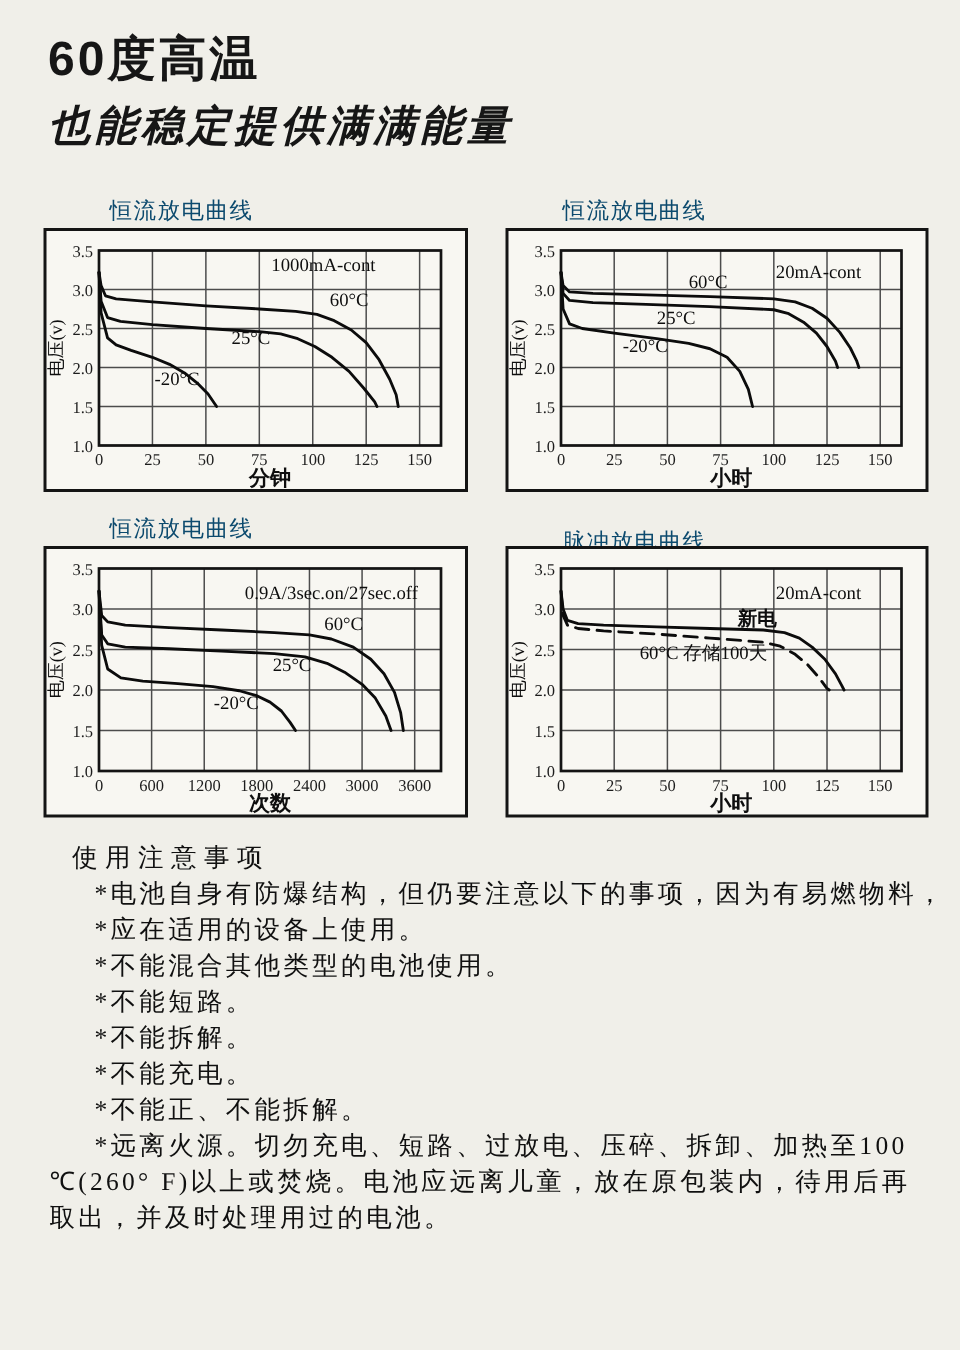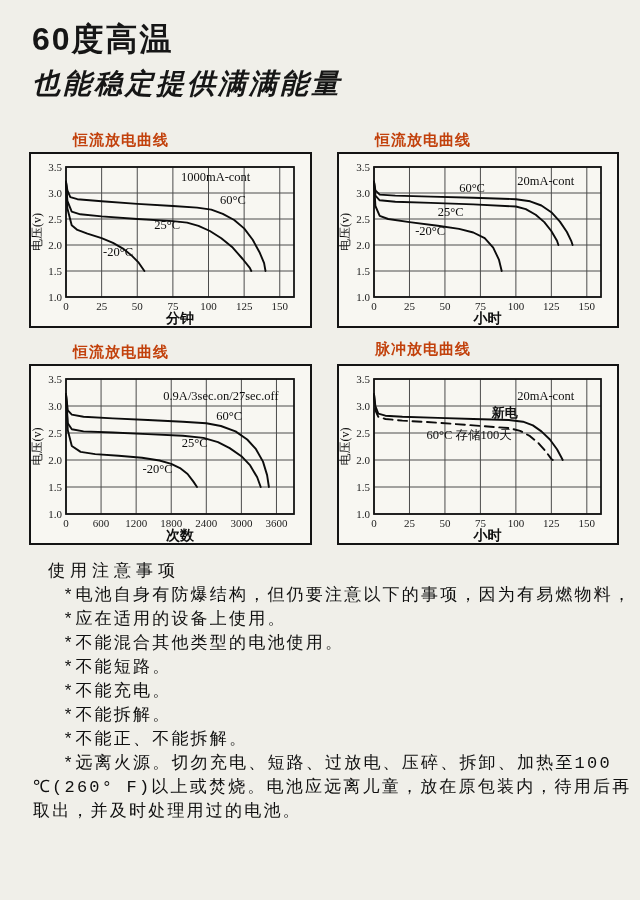--- a/index.html
+++ b/index.html
@@ -9,46 +9,46 @@
   }
   *{box-sizing:content-box;}
   html,body{margin:0;padding:0;}
   body{background:var(--bg);font-family:"Liberation Sans",sans-serif;}
   .page{position:relative;width:640px;height:900px;background:var(--bg);overflow:hidden;}
 
   .header{position:absolute;left:32px;top:20px;color:var(--ink);}
   .header h1{margin:0;font-size:32px;font-weight:bold;letter-spacing:2px;line-height:1.2;}
   .header h2{margin:9px 0 0 0;font-size:28px;font-weight:bold;letter-spacing:3px;line-height:1.2;font-style:italic;}
 
-  .chart-title{position:absolute;font-size:15px;font-weight:bold;letter-spacing:1px;color:#c2410c;}
+  .chart-title{position:absolute;font-size:15px;font-weight:normal;letter-spacing:1px;color:#0c4a6e;}
   #ct0{left:73px;top:131px;}
   #ct1{left:375px;top:131px;}
   #ct2{left:73px;top:343px;}
-  #ct3{left:375px;top:340px;}
+  #ct3{left:375px;top:352px;}
 
   .chart-box{position:absolute;background:var(--card);border:2px solid #141414;}
   #box0{left:29px;top:152px;width:279px;height:172px;}
   #box1{left:337px;top:152px;width:278px;height:172px;}
   #box2{left:29px;top:364px;width:279px;height:177px;}
   #box3{left:337px;top:364px;width:278px;height:177px;}
 
   
   .grid{stroke:#4c4c4c;stroke-width:1;}
   .frame{fill:none;stroke:#141414;stroke-width:1.8;}
   .curve{fill:none;stroke:#0c0c0c;stroke-width:1.9;stroke-linecap:round;stroke-linejoin:round;}
   .dash{stroke-dasharray:9 5.5;}
   .tick{font-family:"Liberation Serif",serif;font-size:11px;fill:#1c1c1c;}
   .curve-label{font-family:"Liberation Serif",serif;font-size:12.5px;fill:#0e0e0e;}
   .curve-label.bold{font-weight:bold;font-size:13px;}
   .annot{font-family:"Liberation Serif",serif;font-size:12.5px;fill:#0e0e0e;}
   .xlabel{font-family:"Liberation Sans",sans-serif;font-weight:bold;font-size:14px;fill:#0e0e0e;}
   .ylabel{font-family:"Liberation Serif",serif;font-size:12px;fill:#0e0e0e;}
 
   .notes{position:absolute;left:33px;top:560px;width:600px;color:#101010;
-         font-family:Liberation Mono, monospace;font-size:17px;line-height:24px;}
+         font-family:Liberation Serif, serif;font-size:17px;line-height:24px;}
   .notes-heading{margin-left:15px;letter-spacing:5px;white-space:nowrap;}
   .note-line{letter-spacing:2.2px;white-space:nowrap;}
   .note-line.indent{margin-left:30px;}
 </style>
 </head>
 <body>
 
 <div class="page">
 
   <div class="header">
@@ -212,22 +212,22 @@
         <text class="ylabel" text-anchor="middle" transform="translate(10,80.5) rotate(-90)">电压(v)</text>
       </svg></div>
 
   <div class="notes">
     <div class="notes-heading">使用注意事项</div>
     <div id="notes-lines">
         <div class="note-line indent">*电池自身有防爆结构，但仍要注意以下的事项，因为有易燃物料，</div>
         <div class="note-line indent">*应在适用的设备上使用。</div>
         <div class="note-line indent">*不能混合其他类型的电池使用。</div>
         <div class="note-line indent">*不能短路。</div>
+        <div class="note-line indent">*不能拆解。</div>
         <div class="note-line indent">*不能充电。</div>
-        <div class="note-line indent">*不能拆解。</div>
         <div class="note-line indent">*不能正、不能拆解。</div>
         <div class="note-line indent">*远离火源。切勿充电、短路、过放电、压碎、拆卸、加热至100</div>
         <div class="note-line">℃(260° F)以上或焚烧。电池应远离儿童，放在原包装内，待用后再</div>
         <div class="note-line">取出，并及时处理用过的电池。</div>
       </div>
   </div>
 
 </div>
 
 </body></html>

